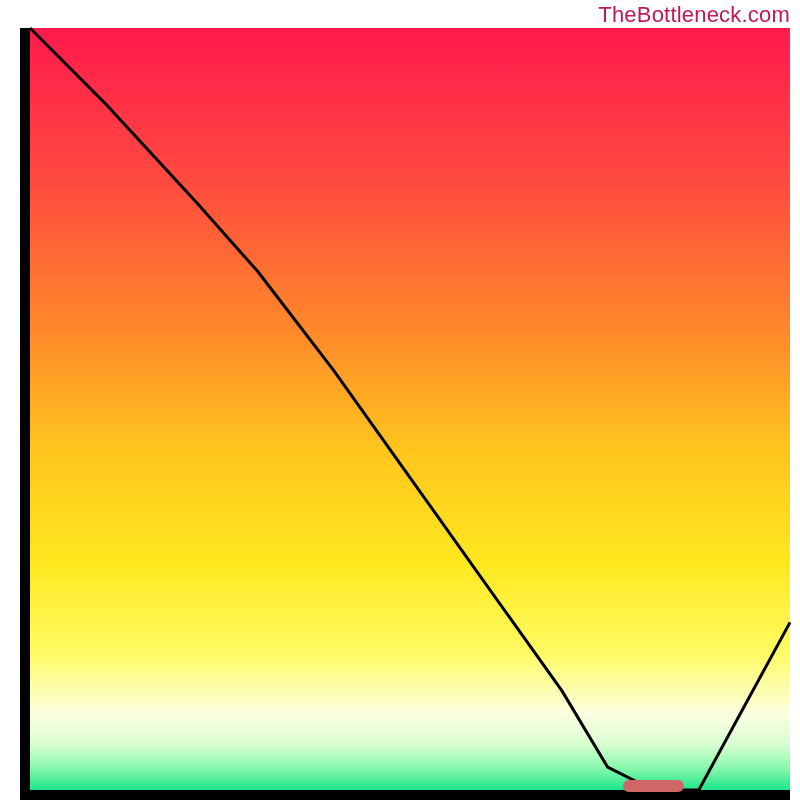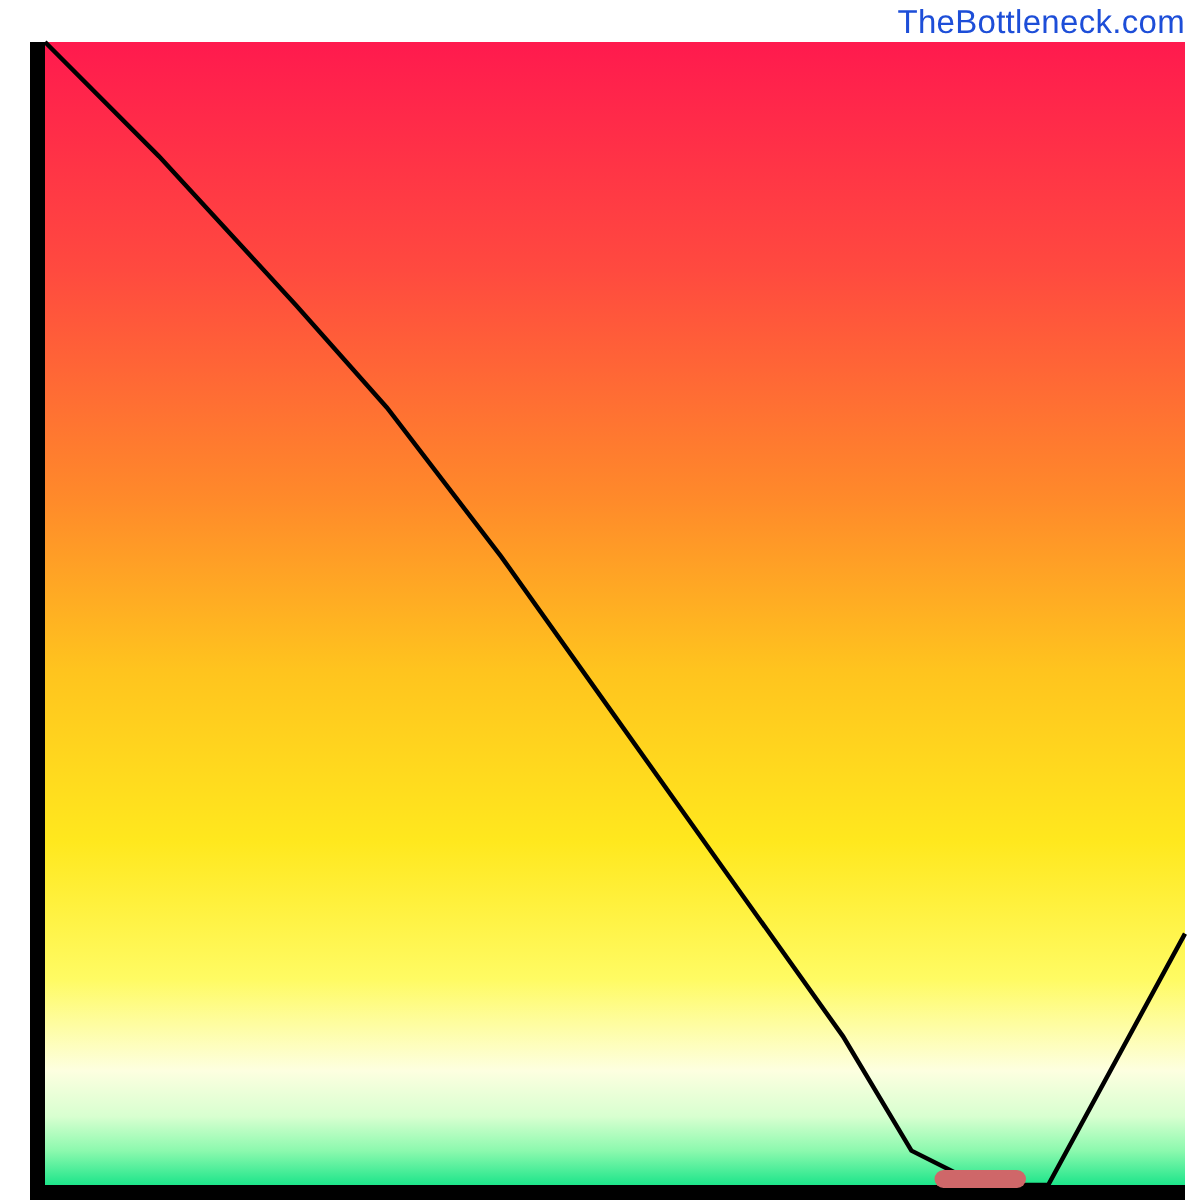--- a/index.html
+++ b/index.html
@@ -12,21 +12,21 @@
   }
   .container {
     position: relative;
     width: 800px;
     height: 800px;
   }
   .watermark {
     position: absolute;
     top: 2px;
     right: 10px;
-    color: #1d4ed8;
+    color: #be185d;
     font-size: 22px;
     font-weight: 500;
     letter-spacing: 0.2px;
   }
   svg.chart {
     position: absolute;
     left: 0;
     top: 0;
   }
   .marker {

